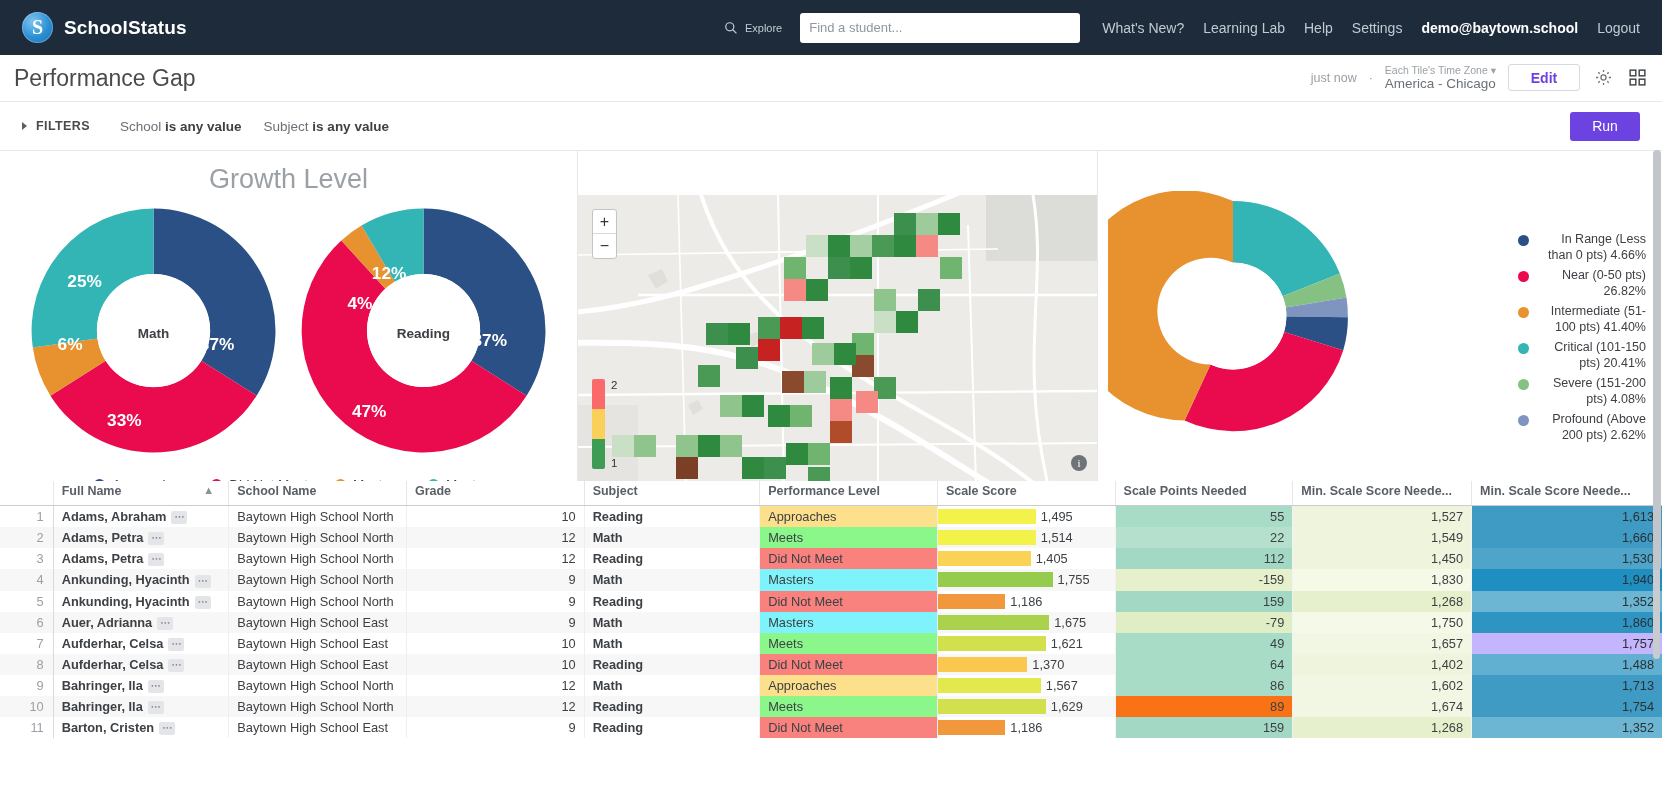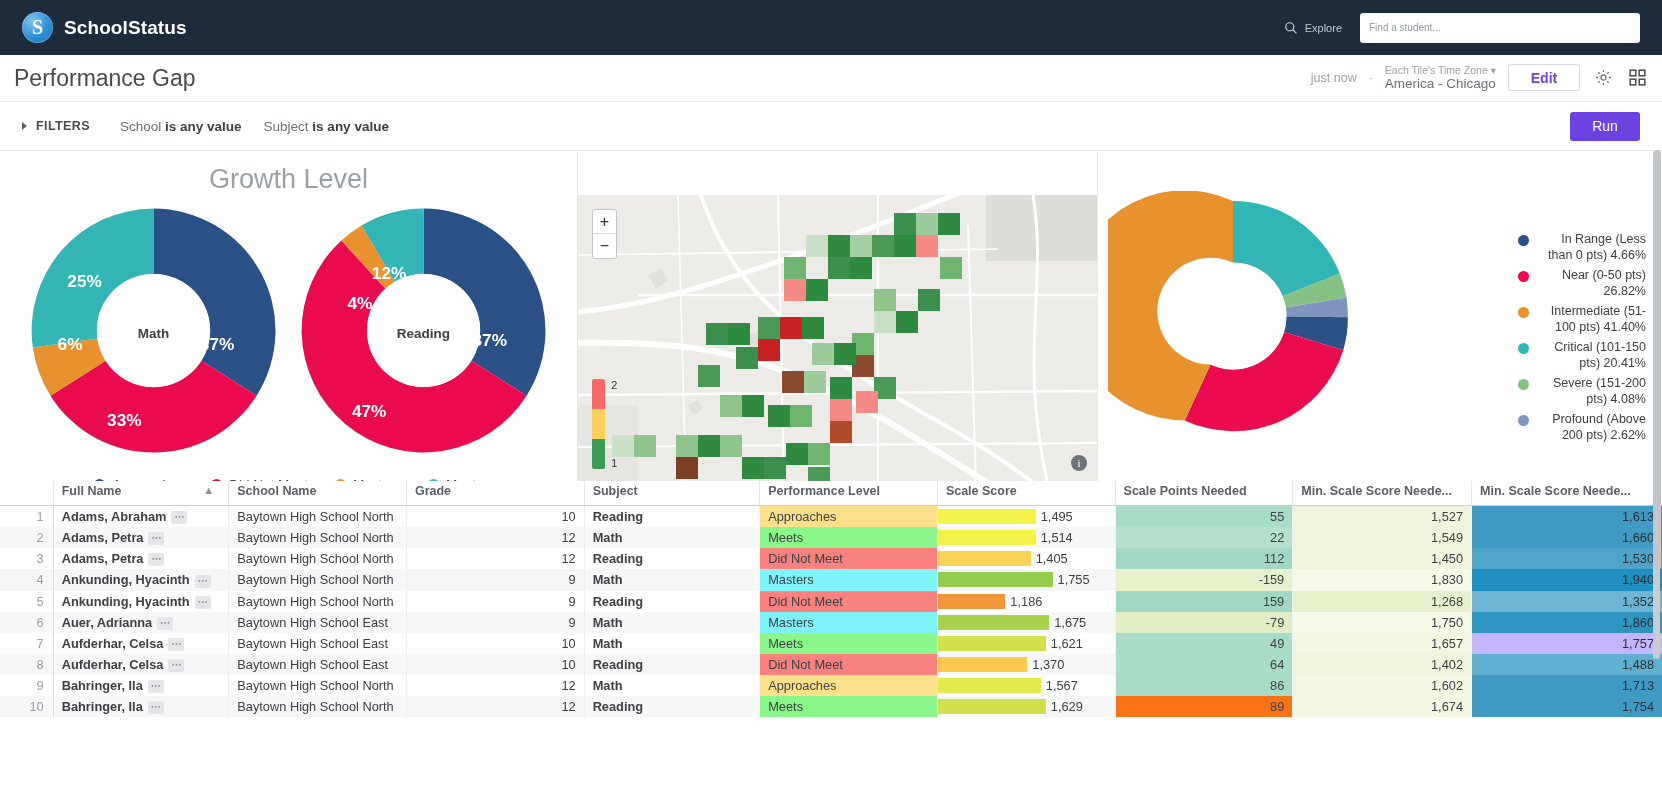--- a/index.html
+++ b/index.html
@@ -23,21 +23,21 @@
     box-shadow: inset 0 0 0 1px rgba(255,255,255,.25);
   }
   .brand-name { font-size: 19px; font-weight: bold; letter-spacing: .1px; }
   .nav-spacer { flex: 1; }
   .explore { display: flex; align-items: center; gap: 7px; color: #c2cbd4; font-size: 11px; margin-right: 18px; }
   .search-box {
     width: 280px; height: 30px; background: #fff; border-radius: 3px;
     display: flex; align-items: center; padding: 0 9px;
   }
   .search-box input {
-    border: 0; outline: 0; width: 100%; font-size: 10px; color: #14532d;
+    border: 0; outline: 0; width: 100%; font-size: 13px; color: #14532d;
     font-family: "Liberation Sans", sans-serif;
   }
   .search-box input::placeholder { color: #8d97a1; }
   .nav-links { display: flex; align-items: center; gap: 19px; margin-left: 22px; }
   .nav-links a { color: #c2cbd4; font-size: 14px; text-decoration: none; white-space: nowrap; }
   .nav-links a.strong { color: #fff; font-weight: bold; }
 
   
   .titlebar {
     height: 47px; display: flex; align-items: center; padding: 0 14px;
@@ -169,20 +169,28 @@
   <div class="nav-spacer"></div>
   <div class="explore">
     <svg width="14" height="14" viewBox="0 0 16 16">
       <circle cx="6.6" cy="6.6" r="4.6" fill="none" stroke="#c2cbd4" stroke-width="1.4"></circle>
       <line x1="10" y1="10" x2="14.2" y2="14.2" stroke="#c2cbd4" stroke-width="1.4"></line>
     </svg>
     <span>Explore</span>
   </div>
   <div class="search-box">
     <input type="text" placeholder="Find a student..." style="">
+  </div>
+  <div class="nav-links">
+    <a href="#">What's New?</a>
+    <a href="#">Learning Lab</a>
+    <a href="#">Help</a>
+    <a href="#">Settings</a>
+    <a href="#" class="strong">demo@baytown.school</a>
+    <a href="#">Logout</a>
   </div>
 </div>
 
 <div class="titlebar">
   <div class="page-title">Performance Gap</div>
   <div class="tb-right">
     <div class="just-now">just now</div>
     <div class="just-now">·</div>
     <div class="tz">
       <div class="tz-top">
@@ -629,18 +637,35 @@
           <td class="bar-cell">
             <div class="bar-inner">
               <div class="bar" style="width:64%;background:#d3e04d"></div>
               <span class="bar-val">1,629</span>
             </div>
           </td>
           <td class="grade cellcolor" style="background:#f97316">89</td>
           <td class="grade cellcolor" style="background:#f2f7e3">1,674</td>
           <td class="grade cellcolor" style="background:#3f9bc4;color:#2b3033">1,754</td>
         </tr>
+        <tr>
+          <td class="idx">11</td>
+          <td class="name">Barton, Cristen<span class="dots-badge">⋯</span></td>
+          <td>Baytown High School East</td>
+          <td class="grade">9</td>
+          <td class="subject">Reading</td>
+          <td class="cellcolor" style="background:#f9827f">Did Not Meet</td>
+          <td class="bar-cell">
+            <div class="bar-inner">
+              <div class="bar" style="width:40%;background:#f2983c"></div>
+              <span class="bar-val">1,186</span>
+            </div>
+          </td>
+          <td class="grade cellcolor" style="background:#a3d9c4">159</td>
+          <td class="grade cellcolor" style="background:#e7f0cd">1,268</td>
+          <td class="grade cellcolor" style="background:#6cb6d4;color:#2b3033">1,352</td>
+        </tr>
       </tbody>
   </table>
   <div class="vscroll" style="height:150px;top:28px"></div>
 </div>
 
 <div class="page-scroll"></div>
 
 </body></html>

